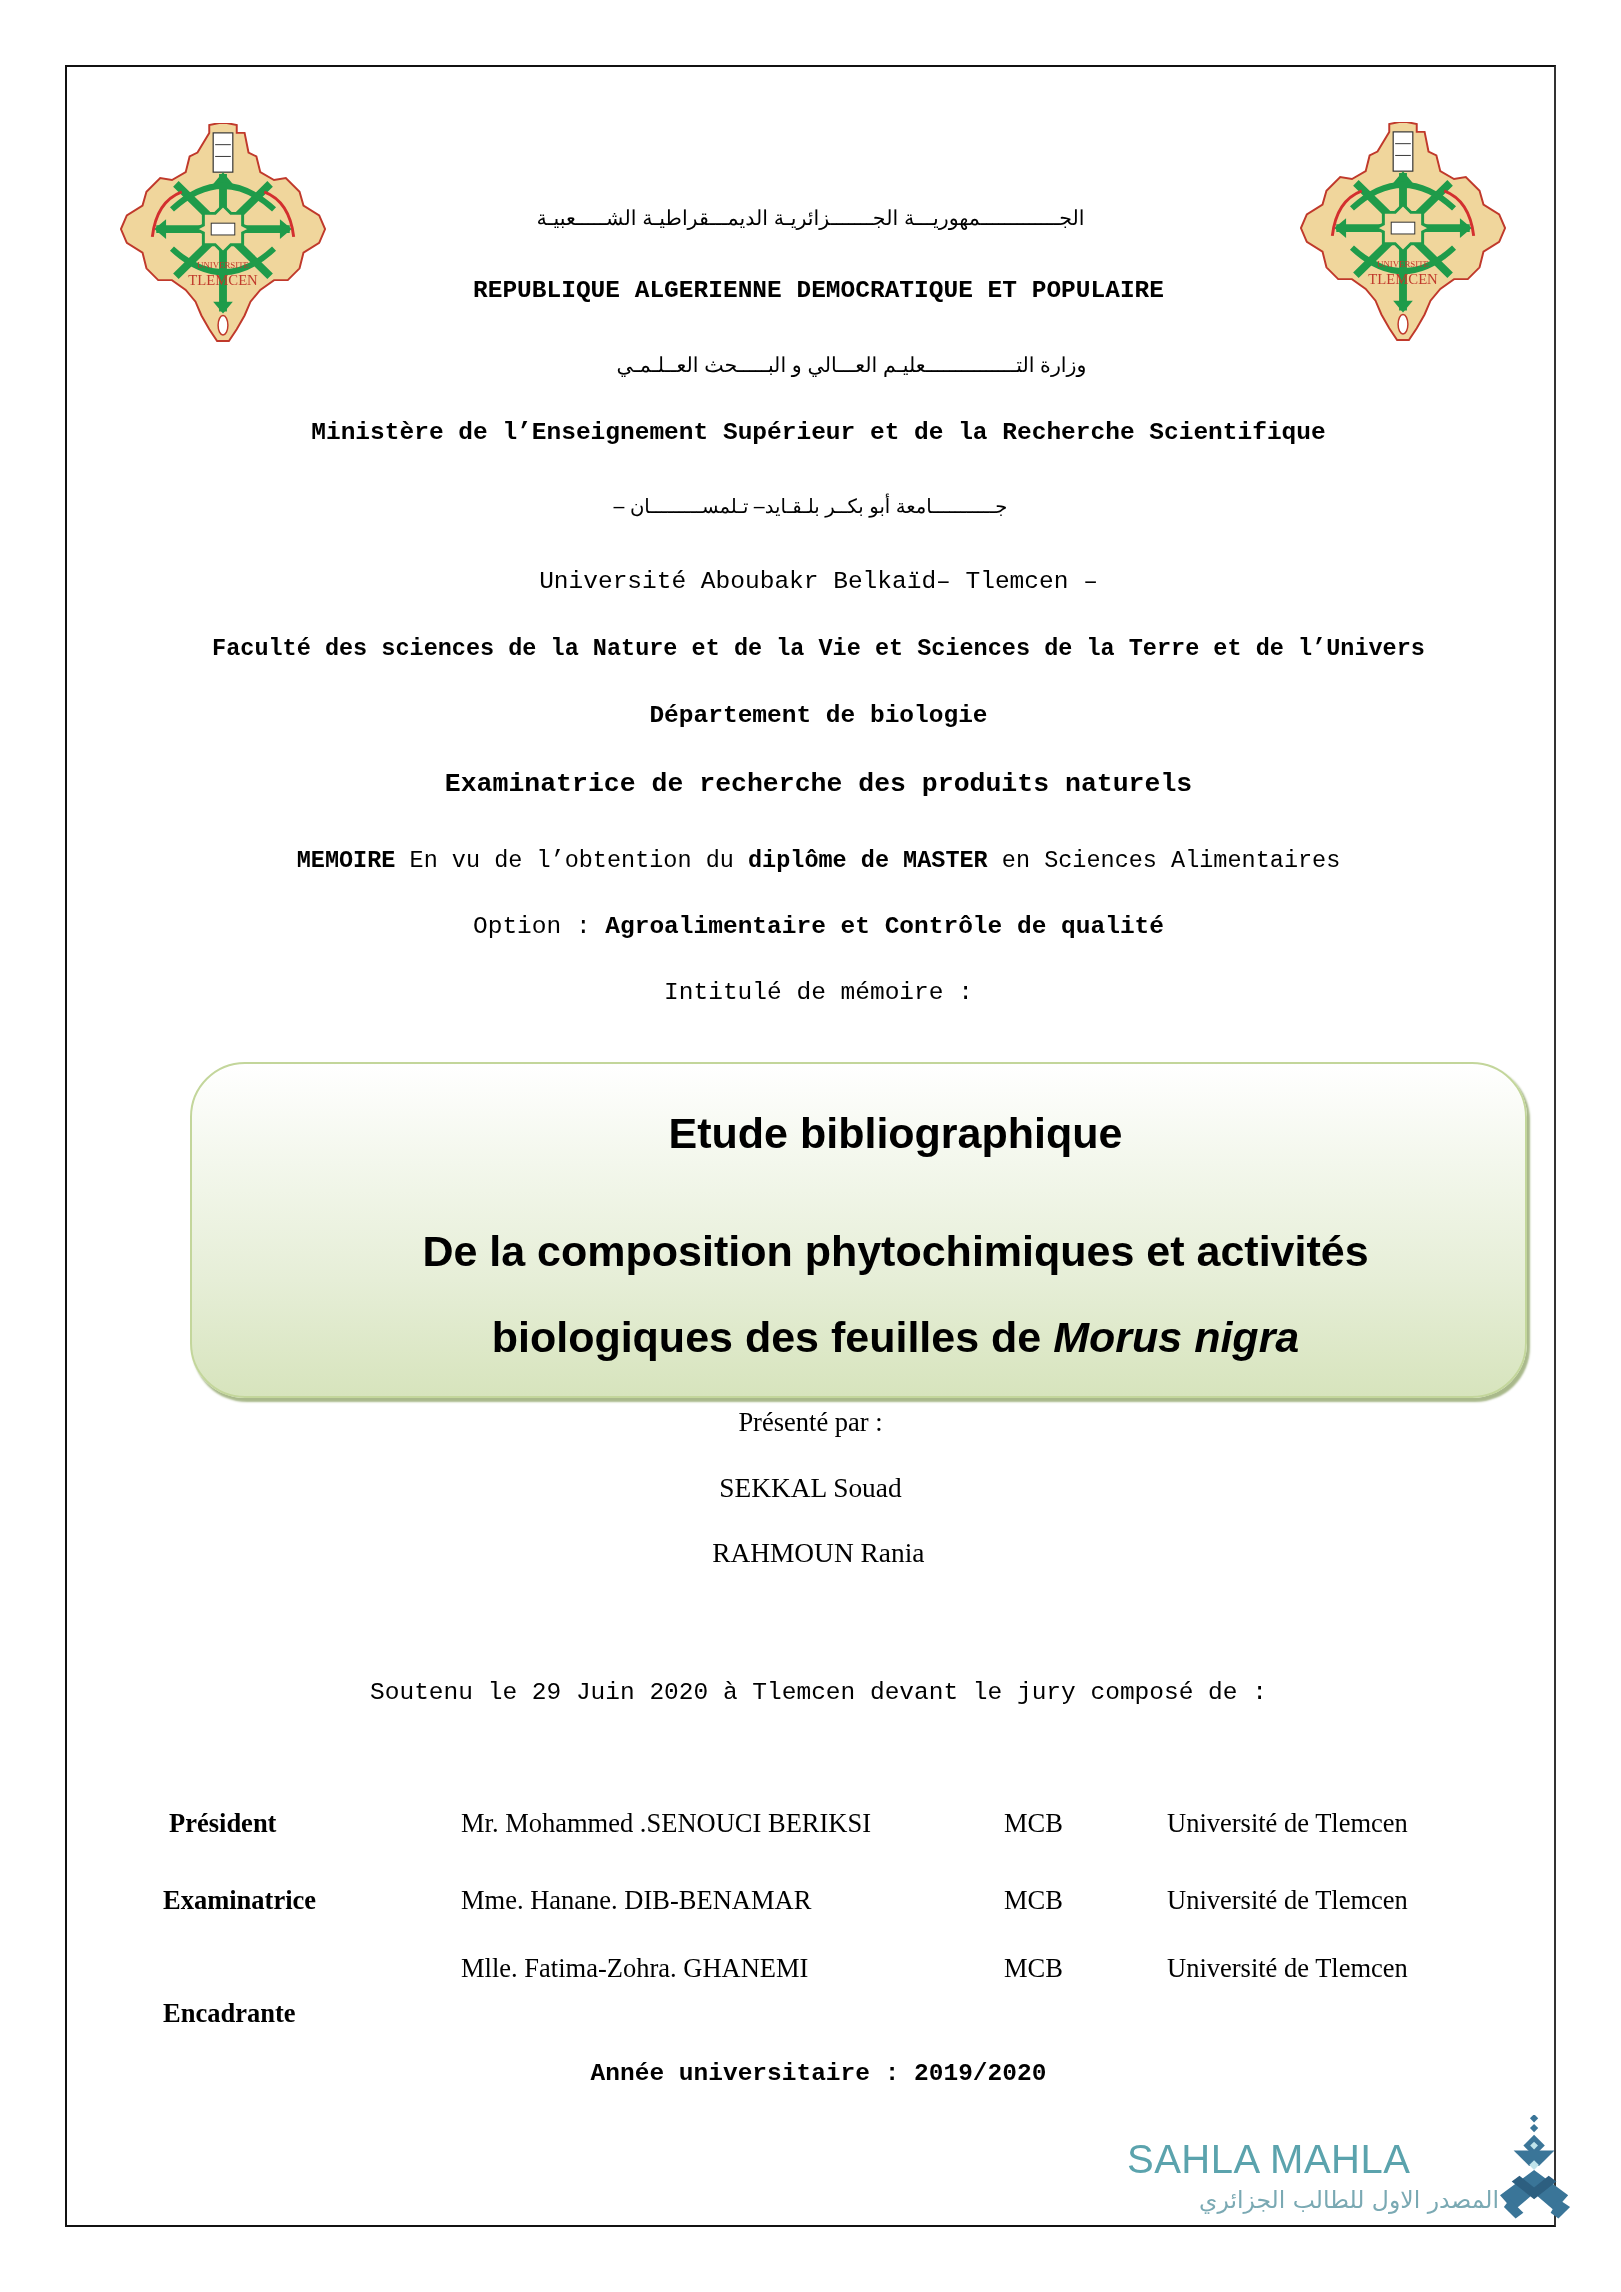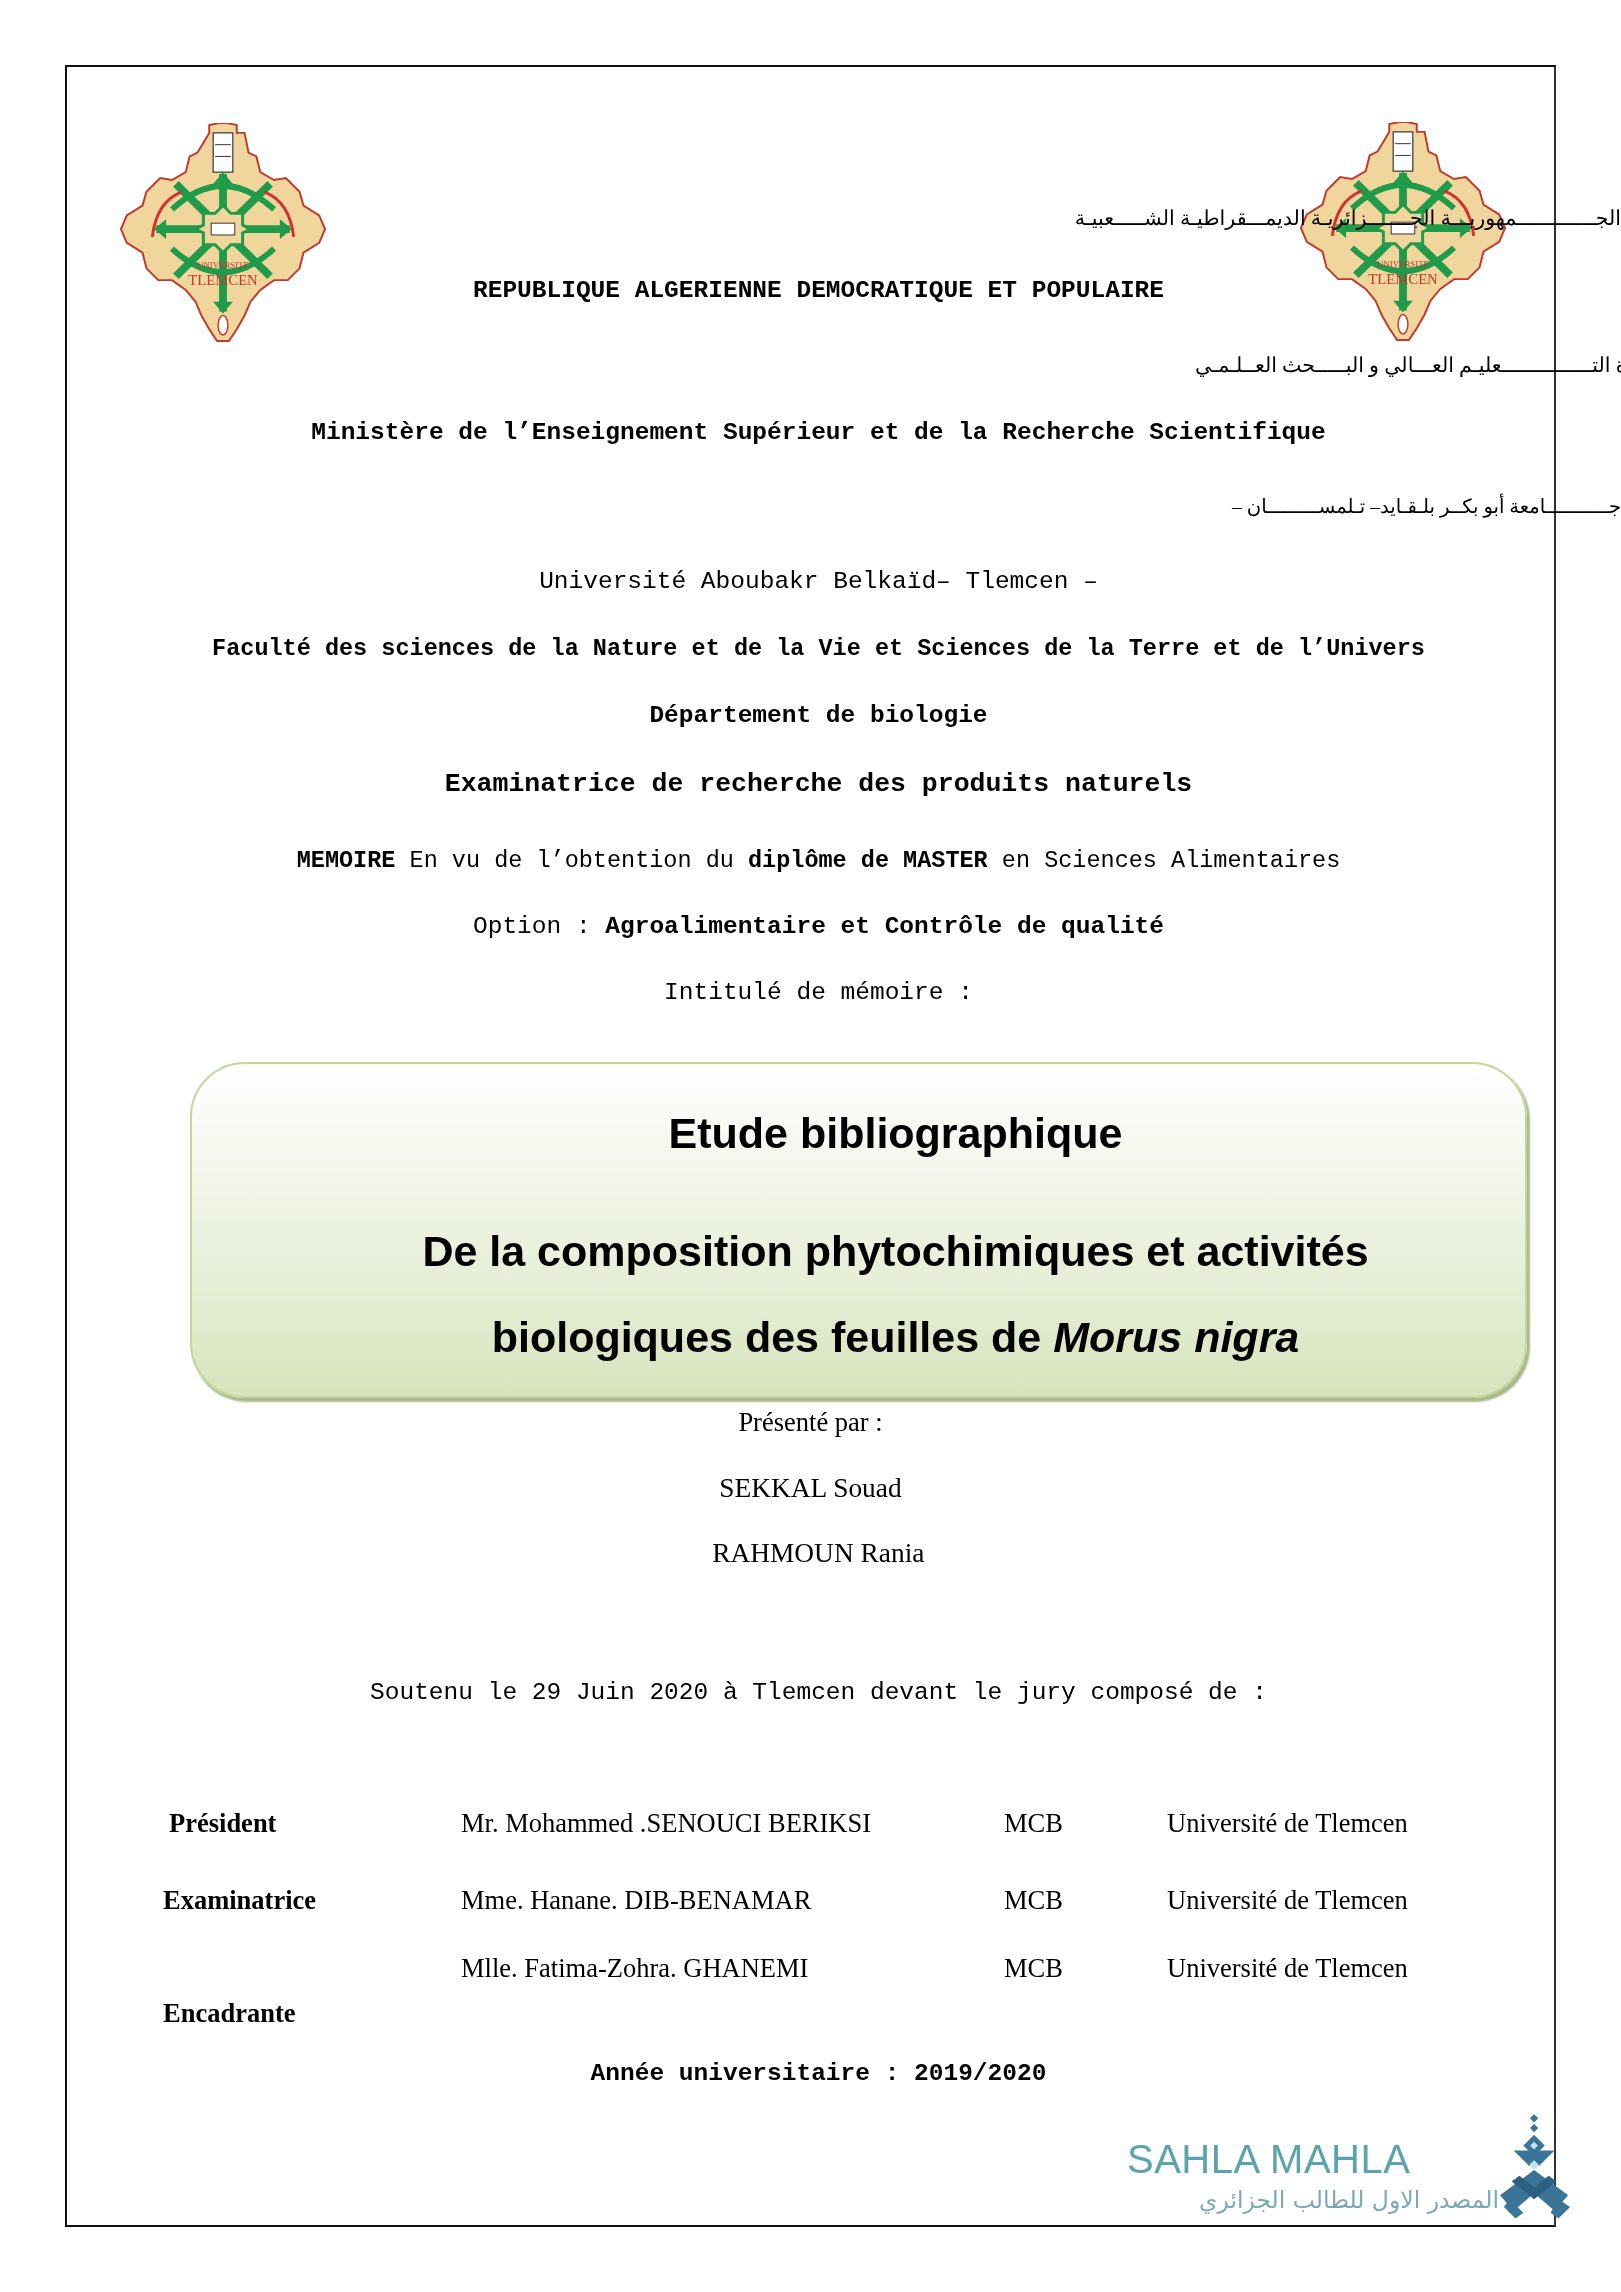--- a/index.html
+++ b/index.html
@@ -8,21 +8,21 @@
     position: absolute; left: 65px; top: 65px; width: 1491px; height: 2162px;
     border: 2px solid #111; border-right-color: #333; box-sizing: border-box;
   }
   .line {
     position: absolute; left: 0; width: 1621px; text-align: center; white-space: nowrap;
     transform: translateY(-50%); line-height: 1.1;
   }
   .sans { font-family: Liberation Mono, monospace; padding-left: 8px; }
   .serif { font-family: "Liberation Serif", "DejaVu Serif", serif; }
   .b { font-weight: bold; }
-  .arabic { font-family: Liberation Serif, serif; direction: rtl; unicode-bidi: plaintext; font-size: 19.6px; letter-spacing: 0; text-align: right; }
+  .arabic { font-family: Liberation Sans, sans-serif; direction: rtl; unicode-bidi: plaintext; font-size: 19.6px; letter-spacing: 0; }
   .logo { position: absolute; width: 212px; height: 220px; }
   .title-box {
     position: absolute; left: 190px; top: 1062px; width: 1337px; height: 336px;
     box-sizing: border-box; border: 2.9px solid #c3d69b; border-radius: 55px;
     background: linear-gradient(180deg, #ffffff 0%, #f3f7ec 30%, #e6eed7 65%, #d7e4bd 100%);
     box-shadow: 2.9px 3.9px 2px #a9b98b;
   }
   .title-line { position: absolute; left: 190px; width: 1411px; text-align: center; white-space: nowrap; transform: translateY(-50%); font-family: "Liberation Sans", sans-serif; font-weight: bold; }
   .jury-cell { position: absolute; white-space: nowrap; transform: translateY(-50%); font-family: "Liberation Serif", serif; font-size: 26.5px; }
   .sahla {

